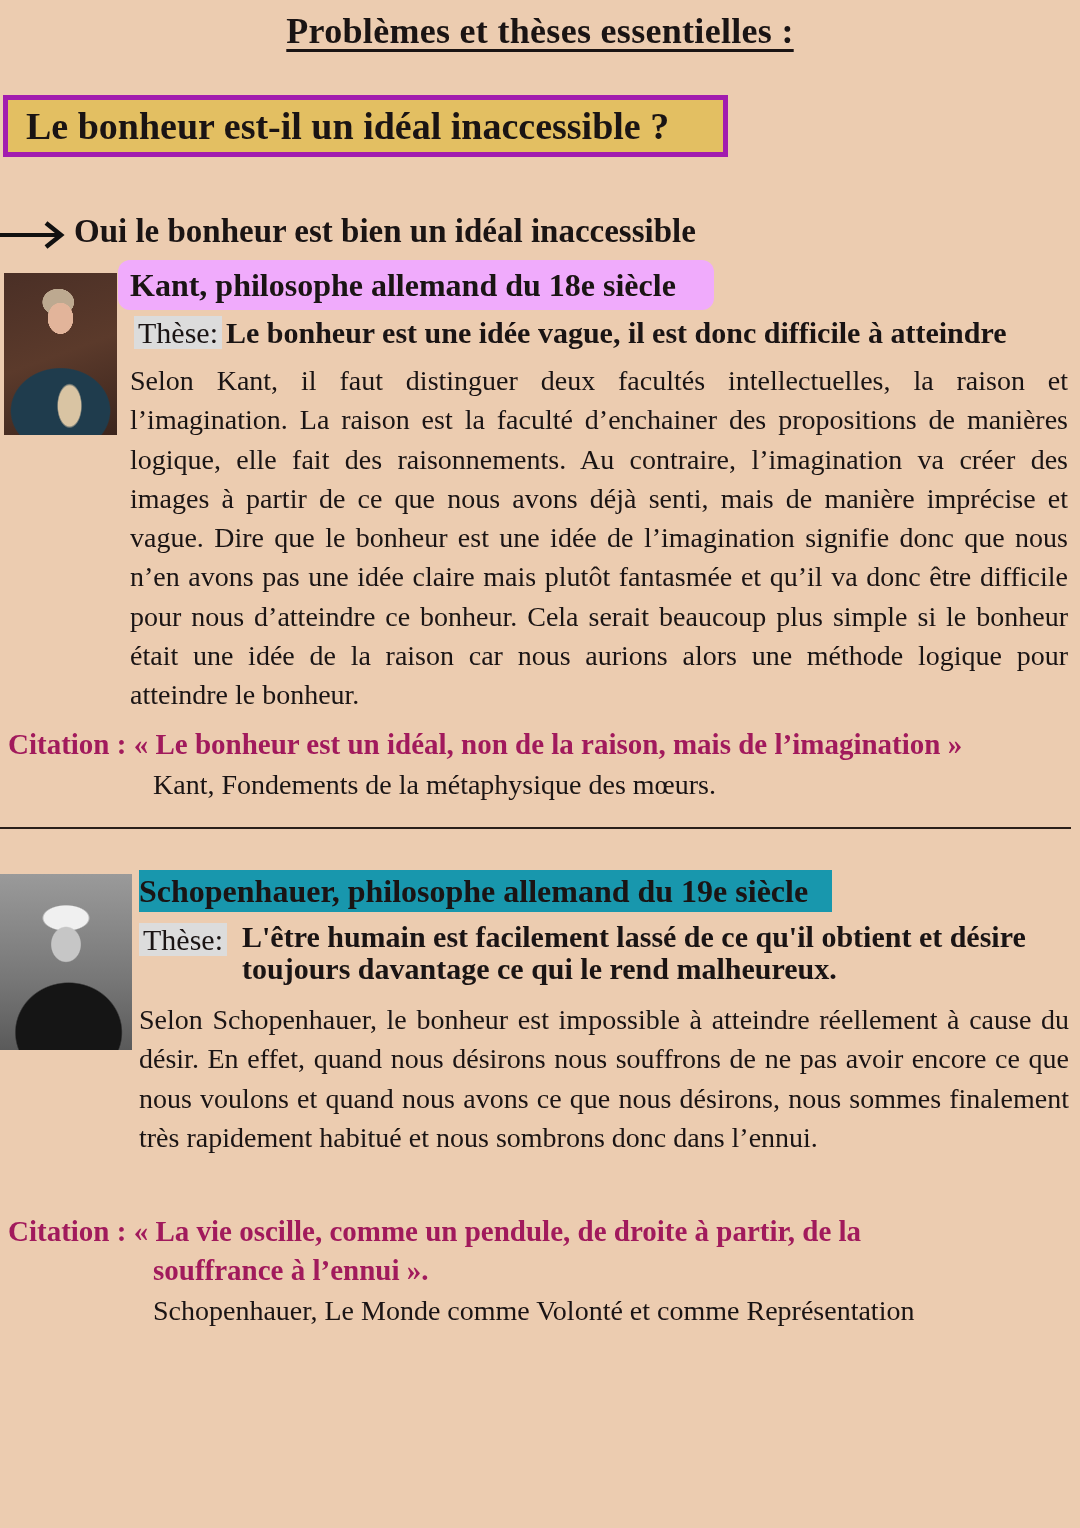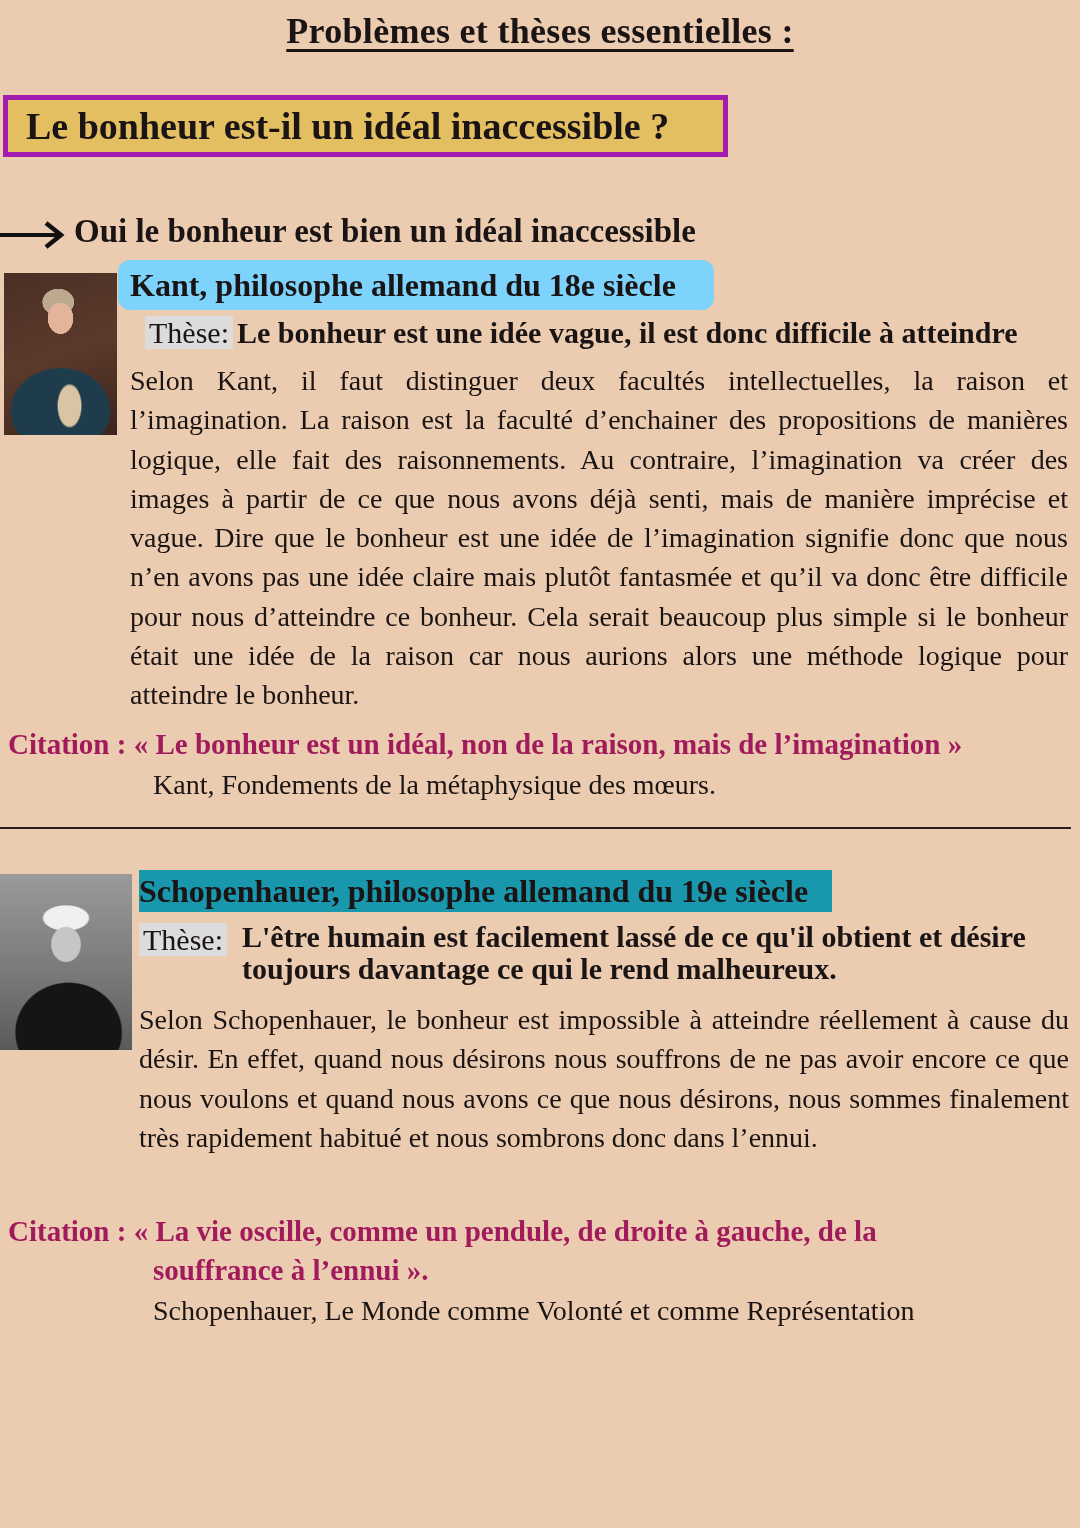--- a/index.html
+++ b/index.html
@@ -42,28 +42,28 @@
     left: 0; top: 874px; width: 132px; height: 176px;
     background:
       radial-gradient(ellipse 22px 26px at 50% 40%, #c6c6c6 0 65%, transparent 70%),
       radial-gradient(ellipse 40px 22px at 50% 25%, #f0f0f0 0 55%, transparent 60%),
       radial-gradient(ellipse 75px 70px at 52% 90%, #151515 0 70%, transparent 72%),
       linear-gradient(180deg, #9a9a9a, #777 60%, #5a5a5a);
   }
 
   .kant-header {
     left: 118px; top: 260px; width: 596px; height: 50px;
-    background: #7dd3fc; border-radius: 12px;
+    background: #f0abfc; border-radius: 12px;
     font-size: 32px; font-weight: bold; line-height: 50px; padding-left: 12px;
     box-sizing: border-box;
   }
   .these-label {
     background: #dcdcdc; padding: 0 4px; font-weight: normal;
   }
-  .kant-these { left: 124px; top: 312px; font-size: 30px; line-height: 42px; white-space: nowrap; padding-left: 21px; }
+  .kant-these { left: 113px; top: 312px; font-size: 30px; line-height: 42px; white-space: nowrap; padding-left: 21px; }
   .kant-these .these-text { font-weight: bold; margin-left: 4px; }
 
   .body-text {
     font-size: 28px; line-height: 39.3px; text-align: justify;
     text-align-last: left;
   }
   .kant-body { left: 130px; top: 361px; width: 938px; }
 
   .citation { font-size: 29px; line-height: 39px; }
   .cit-label { color: #a11a5c; font-weight: bold; }
@@ -131,16 +131,16 @@
 
 <div class="abs schop-these-label">
   <span class="these-label">Thèse:</span>
 </div>
 <div class="abs schop-these-text">L'être humain est facilement lassé de ce qu'il obtient et désire toujours davantage ce qui le rend malheureux.</div>
 
 <div class="abs body-text schop-body">Selon Schopenhauer, le bonheur est impossible à atteindre réellement à cause du désir. En effet, quand nous désirons nous souffrons de ne pas avoir encore ce que nous voulons et quand nous avons ce que nous désirons, nous sommes finalement très rapidement habitué et nous sombrons donc dans l’ennui.</div>
 
 <div class="abs citation schop-citation">
   <span class="cit-label">Citation :</span>
-  <span class="cit-quote">« La vie oscille, comme un pendule, de droite à gauche, de la</span>
+  <span class="cit-quote">« La vie oscille, comme un pendule, de droite à partir, de la</span>
 </div>
 <div class="abs citation cit-quote schop-quote2">souffrance à l’ennui ».</div>
 <div class="abs citation cit-source schop-source">Schopenhauer, Le Monde comme Volonté et comme Représentation</div>
 
 </body></html>

